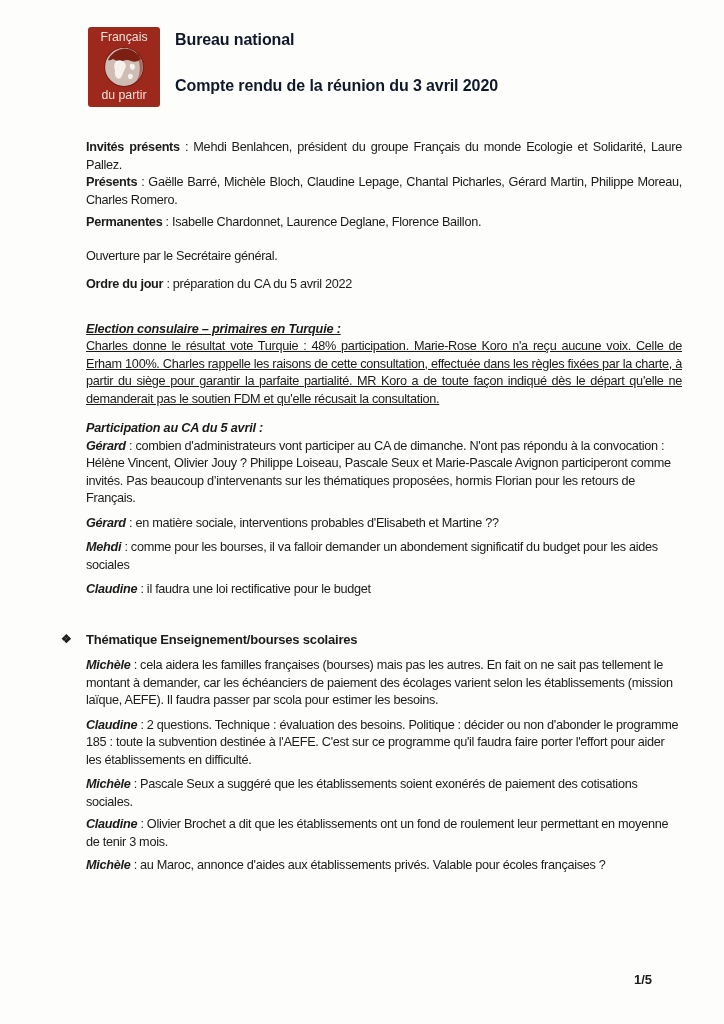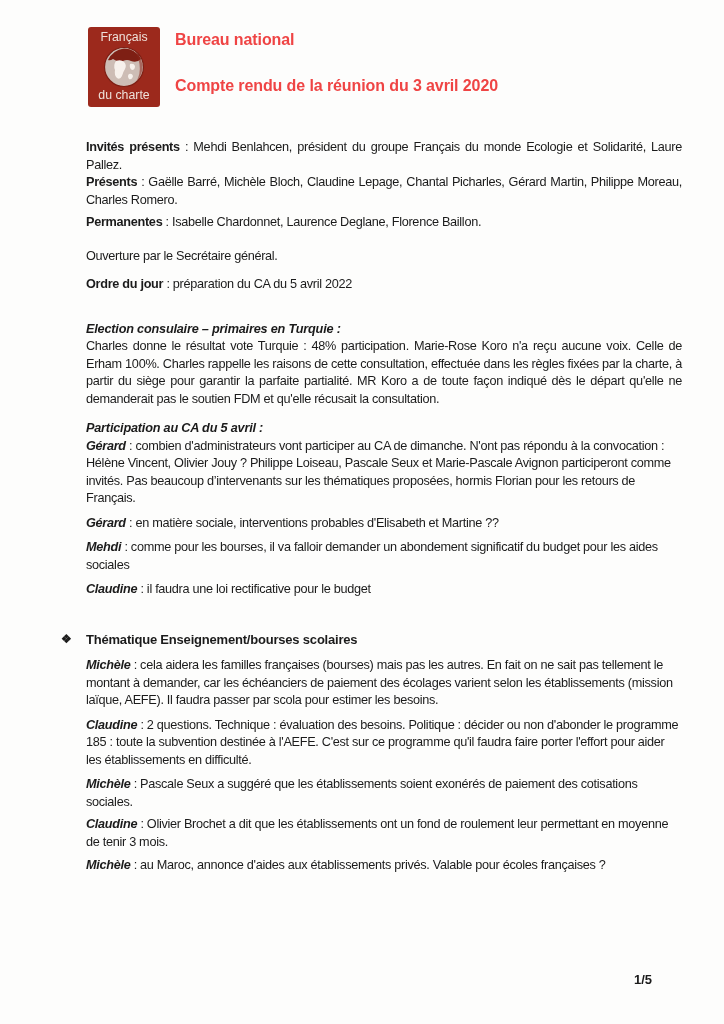--- a/index.html
+++ b/index.html
@@ -22,36 +22,36 @@
     background:#9c291c;
     border-radius:3px;
     box-sizing:border-box;
     padding:4px 2px 5px 2px;
     display:flex; flex-direction:column; align-items:center; justify-content:space-between;
     color:#eee1da;
     font-size:12.3px; line-height:13px; letter-spacing:0;
   }
   .logo .logo-word { white-space:nowrap; }
   .titles { padding-top:3px; }
-  .doc-title { font-weight:bold; font-size:16px; line-height:19px; letter-spacing:-0.1px; color:#ef4444; }
+  .doc-title { font-weight:bold; font-size:16px; line-height:19px; letter-spacing:-0.1px; color:#0f172a; }
   .doc-subtitle { margin-top:27px; }
 
   
   .content { position:absolute; left:86px; top:135px; width:596px; }
   .content p, .content .blk { margin:0; }
   .justify { text-align:justify; }
   .lead { font-weight:bold; }
   .h-italic { font-weight:bold; font-style:italic; letter-spacing:-0.2px; }
   .name { font-weight:bold; font-style:italic; }
   .bullet-head { font-weight:bold; position:relative; font-size:13px; letter-spacing:-0.2px; }
   .bullet { position:absolute; left:-25px; top:0; font-size:12px; font-style:normal; }
 
   .mt4{margin-top:4px!important;} .mt5{margin-top:5px!important;} .mt6{margin-top:6px!important;}
   .mt7{margin-top:7px!important;} .mt9{margin-top:9px!important;} .mt11{margin-top:11px!important;}
-  .mt12{margin-top:12px!important;} .mt16{margin-top:16px!important;} .mt27{margin-top:27px!important;}
+  .mt12{margin-top:12px!important;} .mt16{margin-top:16px!important;} .mt27{margin-top:27px!important;text-decoration:underline;}
   .mt32{margin-top:32px!important;}
 
   .footer {
     position:absolute; top:971px; right:72px;
     font-weight:bold; font-size:13px; letter-spacing:0;
   }
 </style>
 </head>
 <body>
 
@@ -62,21 +62,21 @@
       <div class="logo-word">Français</div>
       <svg width="42" height="42" viewBox="0 0 42 42" aria-hidden="true">
         <circle cx="21" cy="21" r="19.5" fill="#cdbdb5"></circle>
         <path d="M5 14 Q10 4 21 2.5 Q33 3 38 13 Q34 17 28 15 Q24 13 20 15 Q14 16 10 13 Q7 15 5 14 Z" fill="#7e1f14"></path>
         <path d="M13 15 Q18 13 21 16 Q24 19 22 23 Q20 26 19 30 Q17 34 14 32 Q11 29 12 24 Q10 19 13 15 Z" fill="#f7f1ec"></path>
         <path d="M27 18 Q31 17 32 20 Q32 24 29 24 Q26 22 27 18 Z" fill="#f7f1ec"></path>
         <path d="M26 28 Q29 27 30 30 Q29 34 26 33 Q24 30 26 28 Z" fill="#f7f1ec"></path>
         <path d="M30 5 Q38 9 39.5 19 Q40 29 33 36 Q38 28 36.5 18 Q35 9 30 5 Z" fill="#8b2317" opacity="0.55"></path>
         <circle cx="21" cy="21" r="19.5" fill="none" stroke="#7e1f14" stroke-width="1.2"></circle>
       </svg>
-      <div class="logo-word">du charte</div>
+      <div class="logo-word">du partir</div>
     </div>
     <div class="titles">
       <div class="doc-title">Bureau national</div>
       <div class="doc-title doc-subtitle">Compte rendu de la réunion du 3 avril 2020</div>
     </div>
   </div>
 
   <div class="content">
 
     <p class="justify mt4"><span class="lead">Invités présents</span><span> : Mehdi Benlahcen, président du groupe Français du monde Ecologie et Solidarité, Laure Pallez.</span></p>

